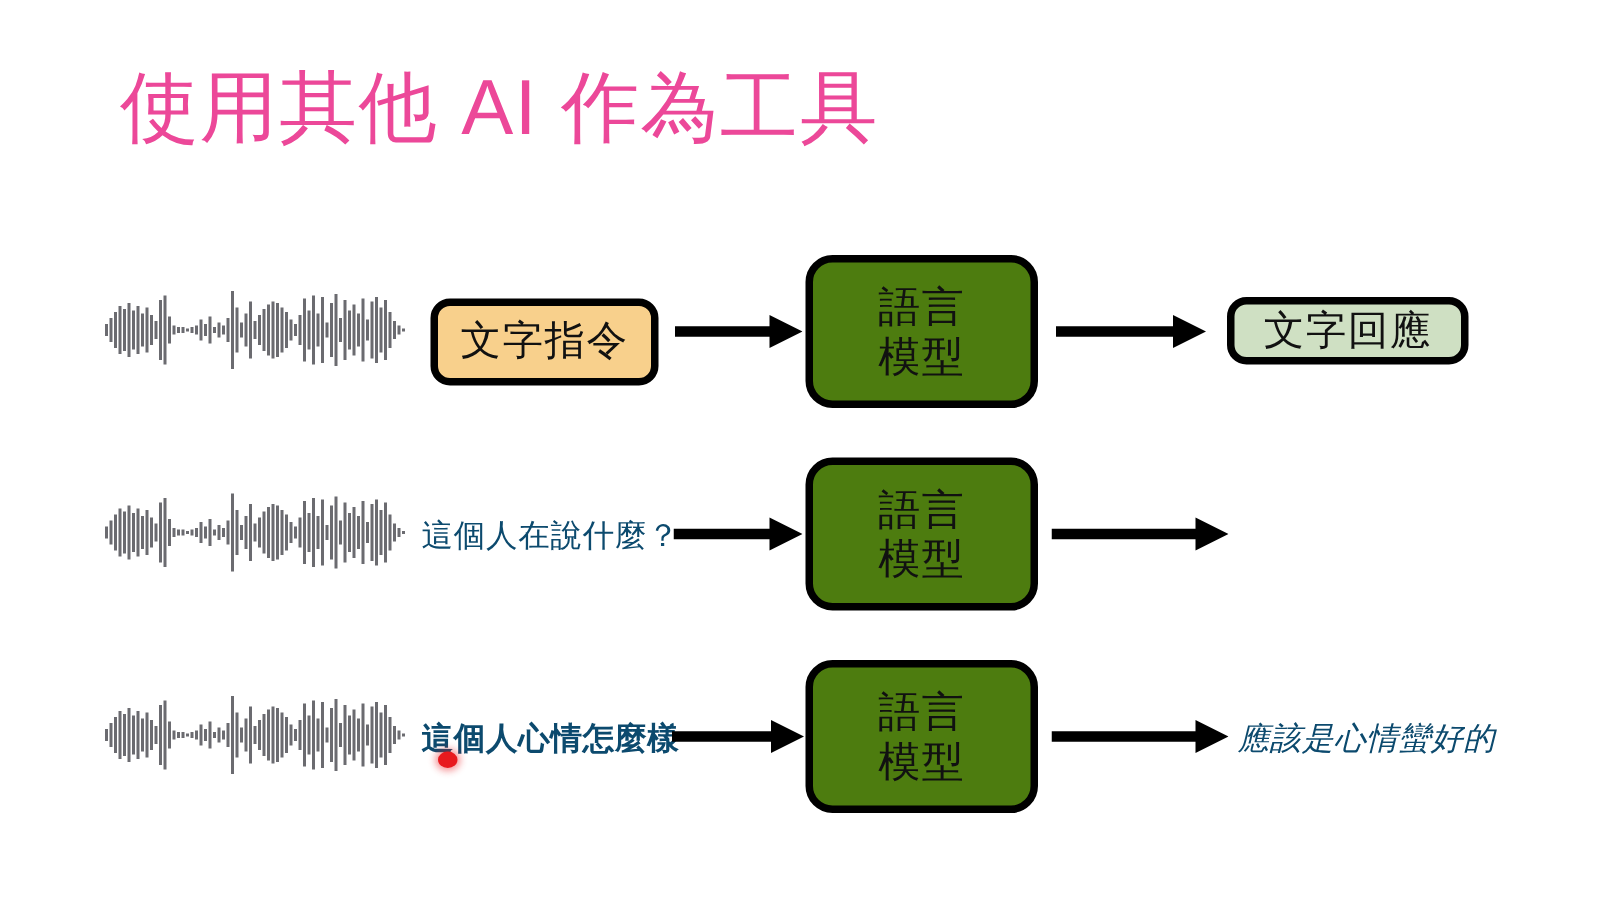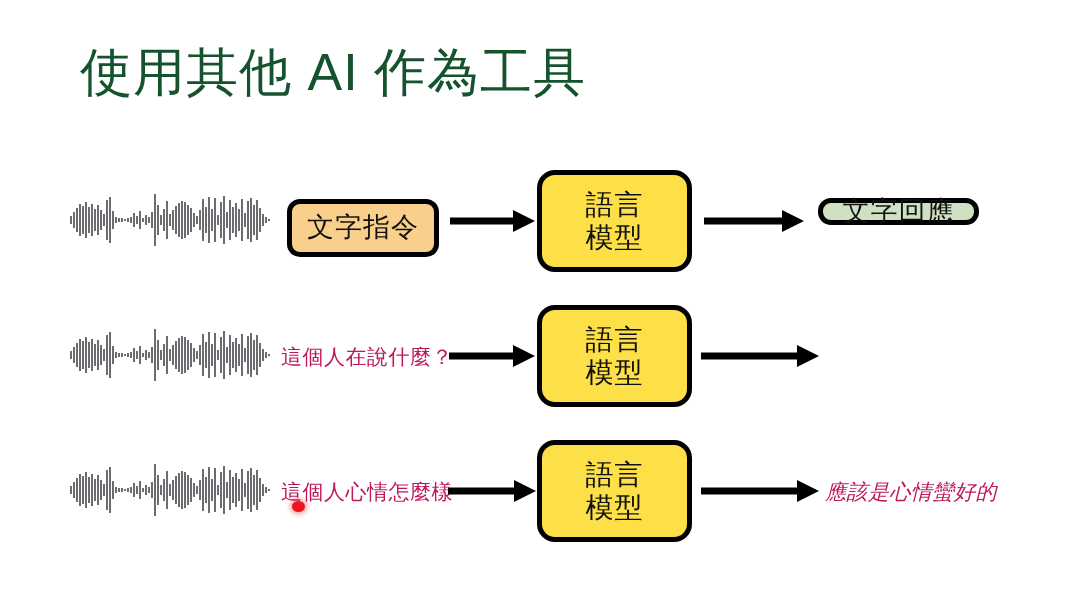--- a/index.html
+++ b/index.html
@@ -17,21 +17,21 @@
     background: #ffffff;
     overflow: hidden;
   }
   #slide-title {
     position: absolute;
     left: 80px;
     top: 43px;
     font-size: 52px;
     font-weight: 400;
     letter-spacing: 1px;
-    color: #14532d;
+    color: #ec4899;
     white-space: nowrap;
     line-height: 1.12;
   }
 
   
   .row {
     position: absolute;
     left: 0;
     width: 1080px;
     height: 140px;
@@ -70,47 +70,47 @@
     background: #f8d08c;
     border-radius: 13px;
     font-size: 27px;
     letter-spacing: 1px;
   }
   .box.lm {
     left: 537px;
     top: 20px;
     width: 155px;
     height: 102px;
-    background: #fde047;
+    background: #4d7c0f;
     border-radius: 18px;
     font-size: 28px;
     letter-spacing: 1px;
   }
   .box.lm .lm-text { display: block; }
   .box.answer {
     left: 818px;
     top: 48px;
     width: 161px;
-    height: 27px;
+    height: 45px;
     background: #cfe0c3;
     border-radius: 13px;
     font-size: 27px;
     letter-spacing: 1px;
   }
 
   
   .plain {
     position: absolute;
     font-size: 21px;
-    color: #be185d;
+    color: #0c4a6e;
     white-space: nowrap;
     letter-spacing: 0.5px;
   }
   .plain.q2 { left: 281px; top: 58px; }
-  .plain.q3 { left: 281px; top: 58px; }
+  .plain.q3 { left: 281px; top: 58px; font-weight: bold; }
   .plain.a2 { left: 825px; top: 58px; }
   .plain.a3 { left: 825px; top: 58px; font-style: italic; }
 
   
   .laser-dot {
     position: absolute;
     left: 292px;
     top: 81px;
     width: 13px;
     height: 11px;

